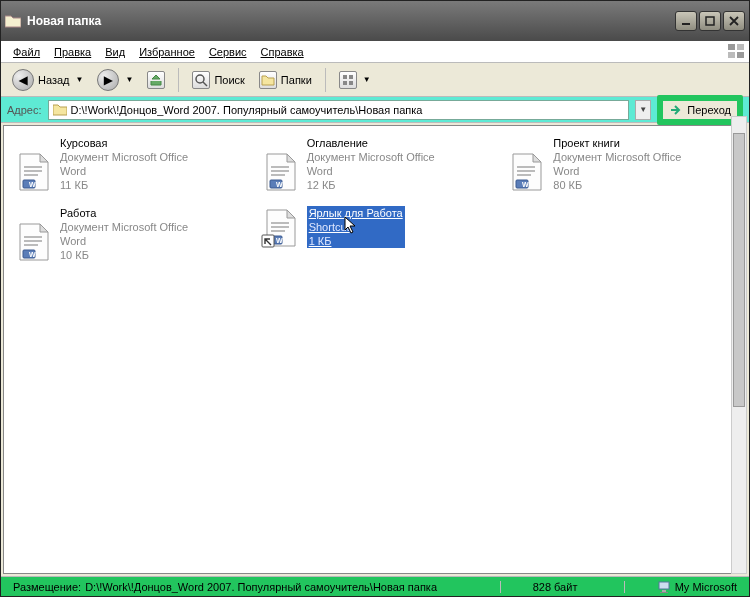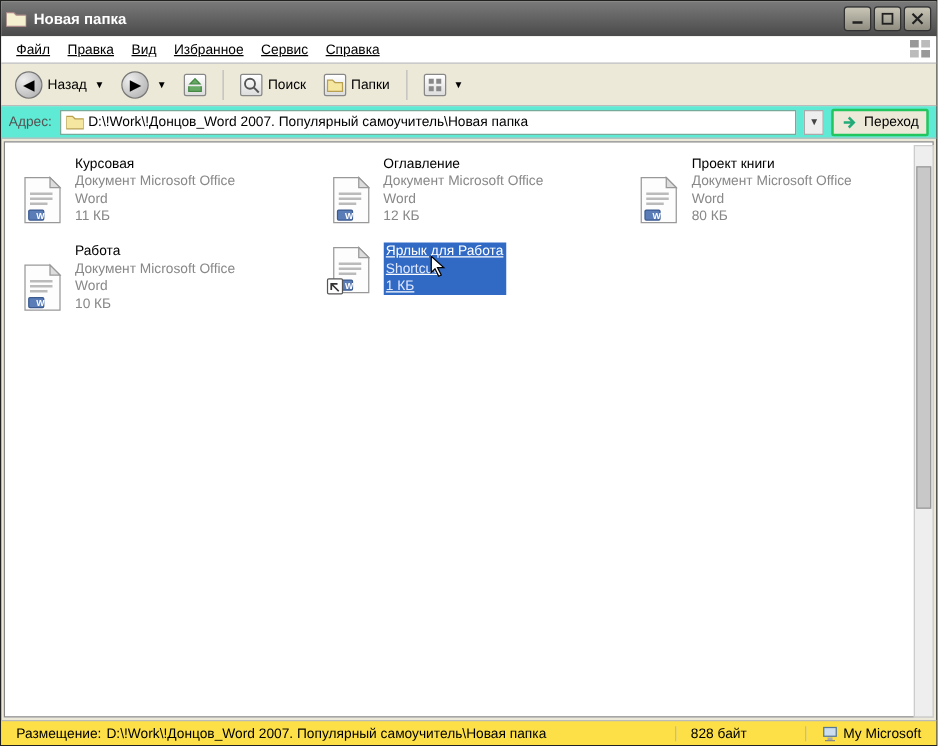--- a/index.html
+++ b/index.html
@@ -1,49 +1,49 @@
 <!DOCTYPE html>
 <html><head>
 <meta charset="utf-8">
 <style>
   * { box-sizing: border-box; margin: 0; padding: 0; font-family: Tahoma, Arial, sans-serif; }
   body { background: #888; }
   .window { width: 750px; height: 597px; margin: 0 auto; background: #ece9d8; border: 1px solid #222; display: flex; flex-direction: column; position: relative; }
-  .titlebar { height: 28px; background: linear-gradient(to bottom, #7a7a7a, #4a4a4a); color: #fff; display: flex; align-items: center; padding: 0 4px; font-size: 12px; }
+  .titlebar { height: 40px; background: linear-gradient(to bottom, #7a7a7a, #4a4a4a); color: #fff; display: flex; align-items: center; padding: 0 4px; font-size: 12px; }
   .titlebar .folder-ico { width: 16px; height: 14px; margin-right: 6px; }
   .titlebar .title { flex: 1; font-weight: bold; }
   .title-btns { display: flex; gap: 2px; }
   .title-btn { width: 22px; height: 20px; background: linear-gradient(to bottom, #c9c6b8, #8f8d80); border: 1px solid #333; border-radius: 3px; display: flex; align-items: center; justify-content: center; font-size: 12px; color: #222; cursor: default; }
   .menubar { height: 22px; background: #ffffff; display: flex; align-items: center; padding: 0 6px; gap: 2px; font-size: 11px; border-bottom: 1px solid #bbb; position: relative; }
   .menubar .menu-item { padding: 2px 6px; cursor: default; }
   .menubar .menu-item span { text-decoration: underline; }
   .winlogo { position: absolute; right: 4px; top: 2px; width: 18px; height: 16px; }
   .toolbar { height: 34px; background: #ece9d8; border-bottom: 1px solid #bbb; display: flex; align-items: center; padding: 0 6px; gap: 4px; font-size: 11px; }
   .tbtn { display: flex; align-items: center; gap: 4px; padding: 2px 4px; border: 1px solid transparent; border-radius: 3px; }
   .ico-circle { width: 22px; height: 22px; border-radius: 50%; background: radial-gradient(circle at 30% 30%, #eee, #aaa); border: 1px solid #777; display: flex; align-items: center; justify-content: center; font-size: 12px; }
   .ico-sm { width: 18px; height: 18px; border: 1px solid #888; border-radius: 2px; display: flex; align-items: center; justify-content: center; background: linear-gradient(#fff,#ddd); }
   .sep { width: 1px; height: 24px; background: #bbb; margin: 0 4px; }
   .addrbar { height: 26px; background: #5eead4; border-bottom: 1px solid #bbb; display: flex; align-items: center; padding: 0 6px; gap: 6px; font-size: 11px; }
   .addr-label { color: #555; }
   .addr-field { flex: 1; height: 20px; background: #fff; border: 1px solid #7a9; display: flex; align-items: center; padding: 0 4px; gap: 4px; }
   .addr-field .mini-folder { width: 14px; height: 12px; }
   .addr-drop { width: 16px; height: 20px; display: flex; align-items: center; justify-content: center; font-size: 8px; color: #444; background: #eee; border: 1px solid #aaa; }
-  .go-btn { display: flex; align-items: center; gap: 4px; padding: 2px 6px; border: 2px solid #22c55e; border-radius: 2px; background: #ece9d8; }
+  .go-btn { display: flex; align-items: center; gap: 4px; padding: 2px 6px; border: 6px solid #22c55e; border-radius: 2px; background: #ece9d8; }
   .content { flex: 1; background: #fff; margin: 2px; border: 1px solid #888; overflow: auto; position: relative; padding: 8px; }
   .file-grid { display: grid; grid-template-columns: 1fr 1fr 1fr; gap: 10px 14px; align-items: start; }
   .file-item { display: flex; align-items: flex-end; gap: 6px; font-size: 11px; padding: 2px; }
   .file-item .doc-icon { width: 40px; height: 40px; flex-shrink: 0; }
   .file-text { display: flex; flex-direction: column; line-height: 14px; max-width: 150px; }
   .file-item.selected .file-text { background: #316ac5; color: #fff; padding: 0 2px; text-decoration: underline; }
   .file-name { color: #000; }
   .file-item.selected .file-name { color: #fff; }
   .file-sub { color: #888; }
   .file-item.selected .file-sub { color: #e0e8ff; }
   .cursor-arrow { position: absolute; left: 340px; top: 90px; width: 14px; height: 18px; pointer-events: none; }
-  .statusbar { height: 20px; background: #fde047; border-top: 1px solid #bbb; display: flex; align-items: center; font-size: 11px; padding: 0 4px; gap: 4px; }
+  .statusbar { height: 20px; background: #22c55e; border-top: 1px solid #bbb; display: flex; align-items: center; font-size: 11px; padding: 0 4px; gap: 24px; }
   .statusbar .panel { padding: 0 8px; display: flex; align-items: center; gap: 4px; }
   .statusbar .panel.loc { flex: 1; border-right: 1px solid #bbb; }
   .statusbar .panel.size { width: 100px; border-right: 1px solid #bbb; }
   .scrollbar-v { position: absolute; right: 2px; top: 115px; width: 16px; bottom: 22px; background: #eee; border: 1px solid #ccc; }
   .scrollbar-v .thumb { background: #c8c8c8; border: 1px solid #999; margin: 16px 1px; height: 60%; }
   .views-dd { font-size:8px; margin-left:2px; }
 </style>
 </head>
 <body>
 

